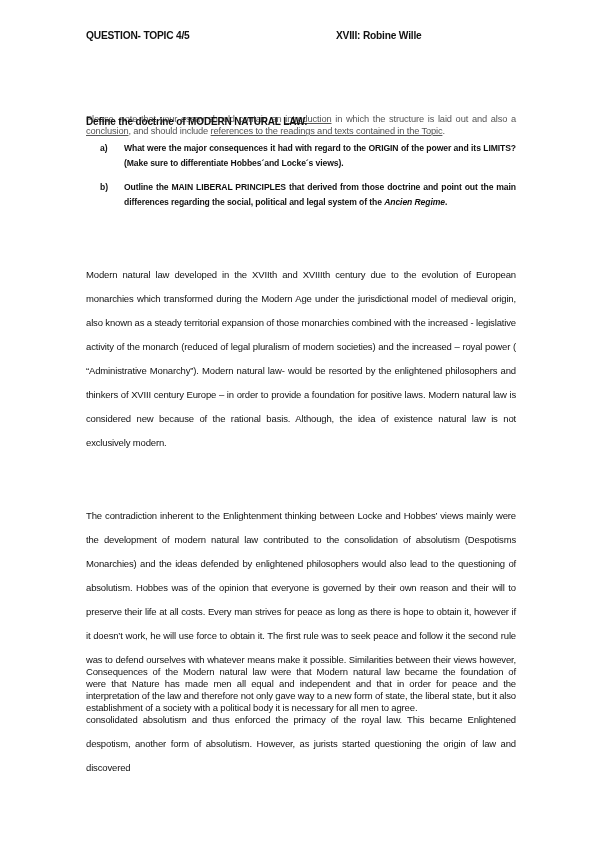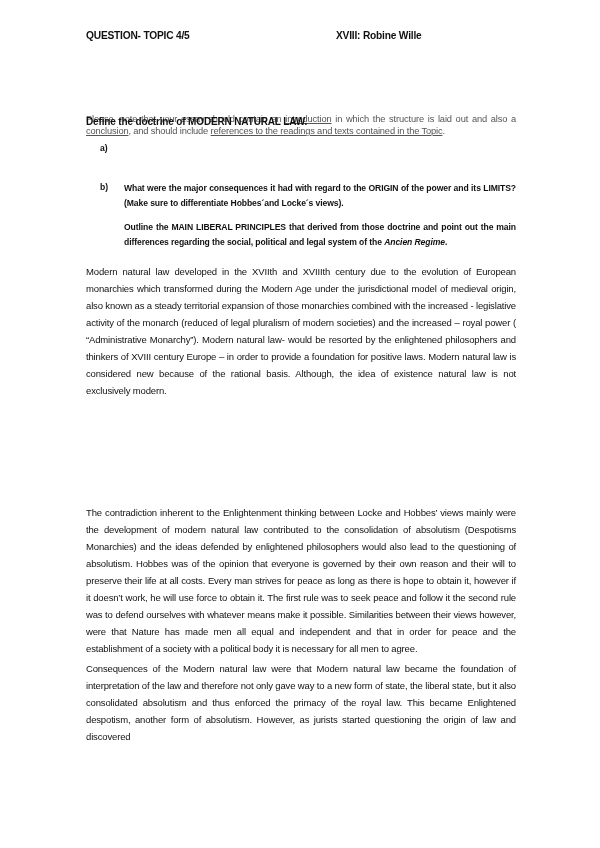--- a/index.html
+++ b/index.html
@@ -15,24 +15,24 @@
     .note { position: absolute; top: 77px; left: 86px; width: 430px; font-size: 9.3px; line-height: 12.2px; color: #555; text-align: justify; letter-spacing: -0.15px; }
     .note u { text-decoration: underline; }
 
     .define { position: absolute; top: 116px; left: 86px; font-size: 10px; font-weight: bold; color: #111; letter-spacing: -0.15px; }
 
     .q-list { position: absolute; left: 100px; width: 416px; font-size: 8.6px; font-weight: bold; color: #111; line-height: 14.5px; letter-spacing: -0.1px; }
     .q-a { top: 141px; }
     .q-b { top: 180px; }
     .q-item { display: flex; }
     .q-item .marker { width: 24px; flex: none; }
-    .q-item .txt { flex: 1; text-align: justify; margin-top: 40px; }
+    .q-item .txt { flex: 1; text-align: justify; }
     .q-item .txt i { font-style: italic; }
 
-    .para { position: absolute; left: 86px; width: 430px; font-size: 9.5px; line-height: 17px; color: #111; text-align: justify; letter-spacing: -0.15px; }
+    .para { position: absolute; left: 86px; width: 430px; font-size: 9.5px; line-height: 24px; color: #111; text-align: justify; letter-spacing: -0.15px; }
     .p1 { top: 263px; }
     .p2 { top: 504px; }
     .p3 { top: 660px; }
   </style>
 </head>
 <body>
 
 <div class="page">
 
   <div class="header sans">

